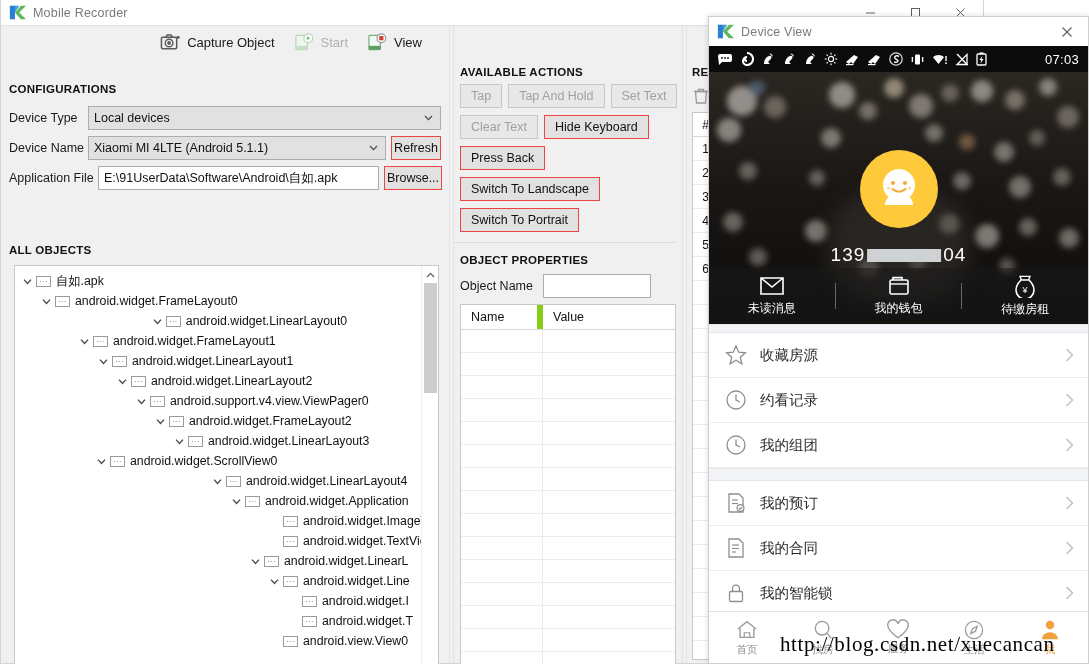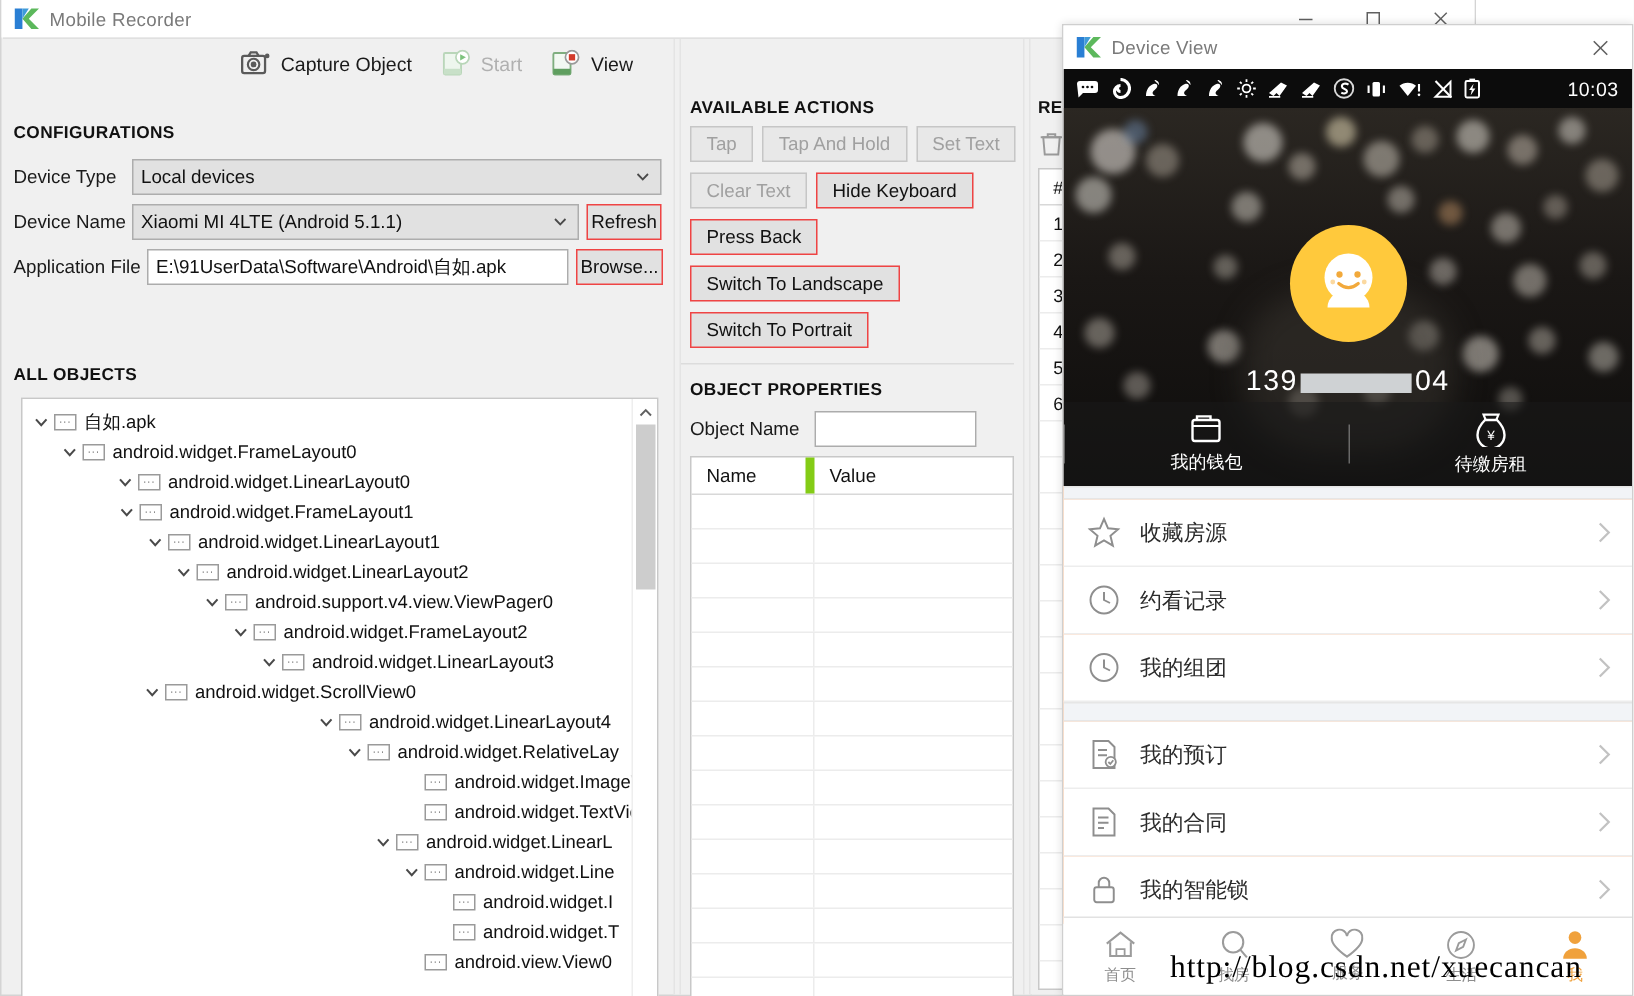--- a/index.html
+++ b/index.html
@@ -338,21 +338,21 @@
                 <span class="tico">···</span>
                 <span>自如.apk</span>
               </div>
               <div class="tnode" style="padding-left: 25px;">
                 <svg class="tchev" viewBox="0 0 13 13">
                   <polyline points="3,4.6 6.5,8.4 10,4.6" fill="none" stroke="#4a4a4a" stroke-width="1.4"></polyline>
                 </svg>
                 <span class="tico">···</span>
                 <span>android.widget.FrameLayout0</span>
               </div>
-              <div class="tnode" style="padding-left: 62px;">
+              <div class="tnode" style="padding-left: 62px; justify-content: center;">
                 <svg class="tchev" viewBox="0 0 13 13">
                   <polyline points="3,4.6 6.5,8.4 10,4.6" fill="none" stroke="#4a4a4a" stroke-width="1.4"></polyline>
                 </svg>
                 <span class="tico">···</span>
                 <span>android.widget.LinearLayout0</span>
               </div>
               <div class="tnode" style="padding-left: 63px;">
                 <svg class="tchev" viewBox="0 0 13 13">
                   <polyline points="3,4.6 6.5,8.4 10,4.6" fill="none" stroke="#4a4a4a" stroke-width="1.4"></polyline>
                 </svg>
@@ -406,21 +406,21 @@
                   <polyline points="3,4.6 6.5,8.4 10,4.6" fill="none" stroke="#4a4a4a" stroke-width="1.4"></polyline>
                 </svg>
                 <span class="tico">···</span>
                 <span>android.widget.LinearLayout4</span>
               </div>
               <div class="tnode" style="padding-left: 215px;">
                 <svg class="tchev" viewBox="0 0 13 13">
                   <polyline points="3,4.6 6.5,8.4 10,4.6" fill="none" stroke="#4a4a4a" stroke-width="1.4"></polyline>
                 </svg>
                 <span class="tico">···</span>
-                <span>android.widget.RelativeLay</span>
+                <span>android.widget.Application</span>
               </div>
               <div class="tnode" style="padding-left: 253px;">
                 <span class="tchev empty"></span>
                 <span class="tico">···</span>
                 <span>android.widget.ImageV</span>
               </div>
               <div class="tnode" style="padding-left: 253px;">
                 <span class="tchev empty"></span>
                 <span class="tico">···</span>
                 <span>android.widget.TextVie</span>
@@ -760,21 +760,21 @@
       <svg width="14" height="13" viewBox="0 0 14 13">
         <path d="M12 1.5 L12 11.5 L2 11.5 z" fill="none" stroke="#fff" stroke-width="1.3"></path>
         <line x1="2" y1="1" x2="12.6" y2="12" stroke="#fff" stroke-width="1.4"></line>
       </svg>
       <svg width="11" height="14" viewBox="0 0 11 14">
         <rect x="1" y="2" width="9" height="11" rx="1" fill="none" stroke="#fff" stroke-width="1.3"></rect>
         <rect x="3.6" y=".4" width="3.8" height="1.6" fill="#fff"></rect>
         <polygon points="6.4,3.8 3.4,8 5.2,8 4.4,11.6 7.6,7 5.6,7" fill="#fff"></polygon>
       </svg>
       <div class="sb-spacer"></div>
-      <span class="sb-time">10:03</span>
+      <span class="sb-time">07:03</span>
     </div>
 
     <div class="hero">
       <div class="hero-bg">
         <div style="position:absolute;inset:0;background:linear-gradient(180deg,#2b2722 0%,#1a1715 45%,#0e0d0c 100%);"></div>
         <div class="bokeh" style="left:18px;top:14px;width:30px;height:30px;background:rgba(236,232,226,.55);"></div>
         <div class="bokeh" style="left:55px;top:24px;width:22px;height:22px;background:rgba(210,200,185,.4);"></div>
         <div class="bokeh" style="left:8px;top:46px;width:24px;height:24px;background:rgba(245,242,235,.48);"></div>
         <div class="bokeh" style="left:40px;top:8px;width:16px;height:16px;background:rgba(120,150,190,.45);"></div>
         <div class="bokeh" style="left:120px;top:10px;width:26px;height:26px;background:rgba(240,236,228,.52);"></div>
@@ -818,20 +818,27 @@
           <circle cx="17.5" cy="27" r="1.6" fill="#fbd9a0"></circle>
           <circle cx="38.5" cy="27" r="1.6" fill="#fbd9a0"></circle>
         </svg>
       </div>
       <div class="phone-num">
         <span>139</span>
         <span class="redact"></span>
         <span>04</span>
       </div>
       <div class="quick-bar" id="quick-bar">
+            <div class="quick-item">
+              <svg width="26" height="22" viewBox="0 0 26 22">
+                <path d="M2 3 h22 v16 h-22 z" fill="none" stroke="#fff" stroke-width="1.6"></path>
+                <polyline points="2,3 13,12 24,3" fill="none" stroke="#fff" stroke-width="1.6"></polyline>
+              </svg>
+              <span class="quick-label">未读消息</span>
+            </div>
             <div class="quick-div"></div>
             <div class="quick-item">
               <svg width="24" height="22" viewBox="0 0 24 22">
                 <rect x="3" y="5" width="18" height="14" rx="1.6" fill="none" stroke="#fff" stroke-width="1.6"></rect>
                 <path d="M6 5 V2.6 h9 V5" fill="none" stroke="#fff" stroke-width="1.6"></path>
                 <line x1="3" y1="9" x2="21" y2="9" stroke="#fff" stroke-width="1.4"></line>
               </svg>
               <span class="quick-label">我的钱包</span>
             </div>
             <div class="quick-div"></div>

